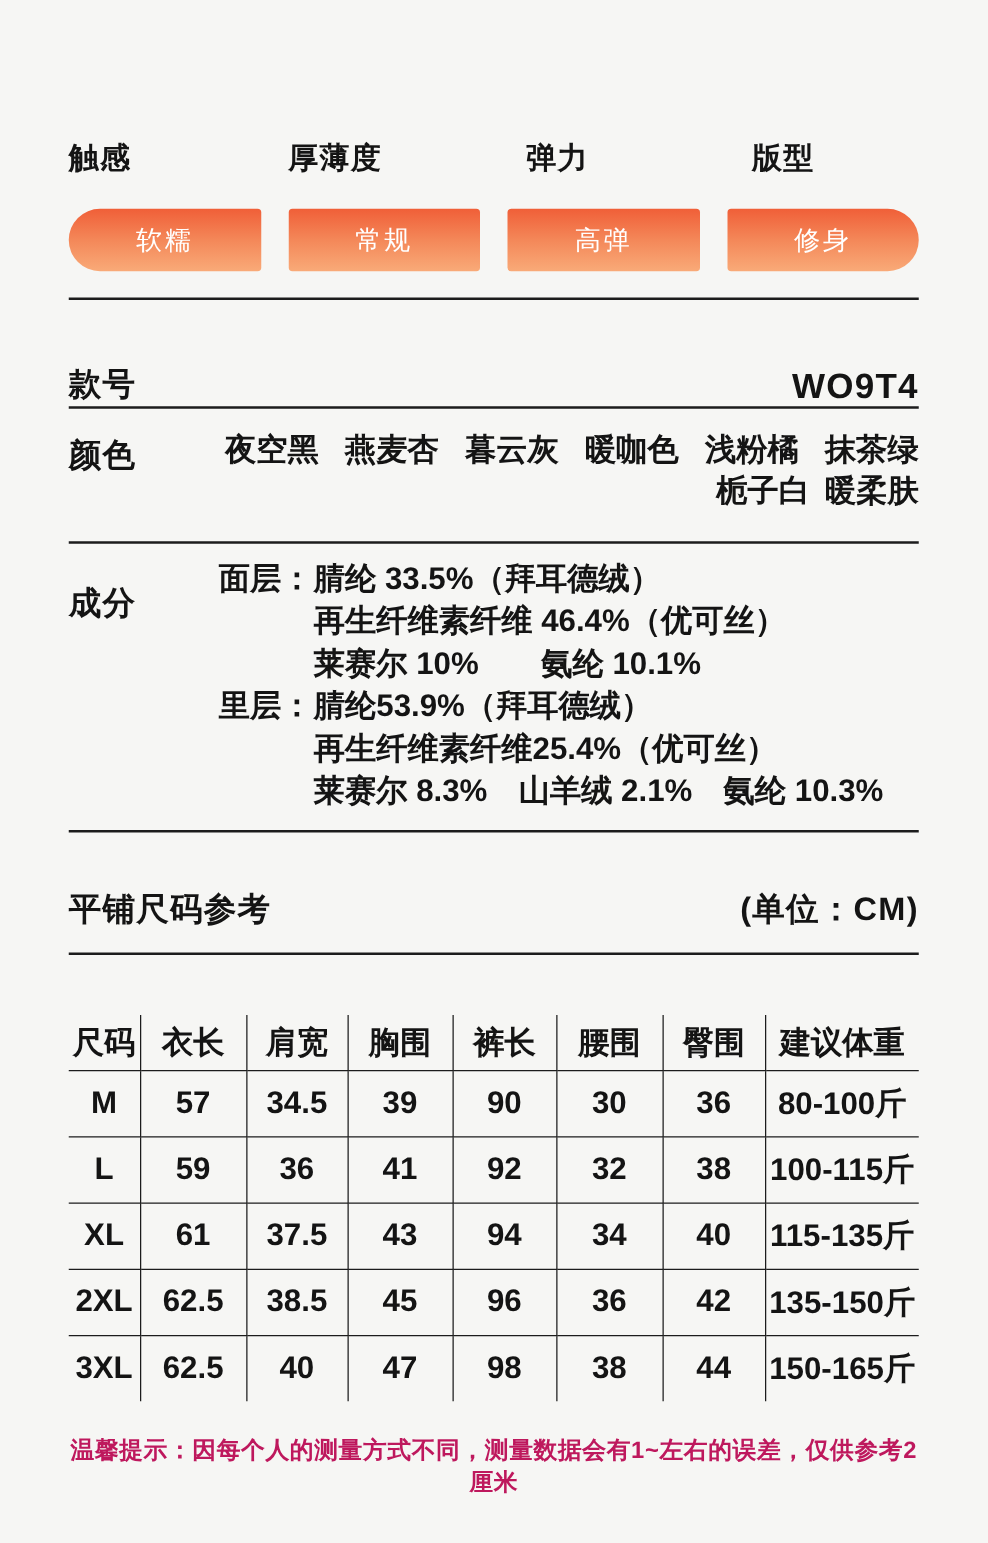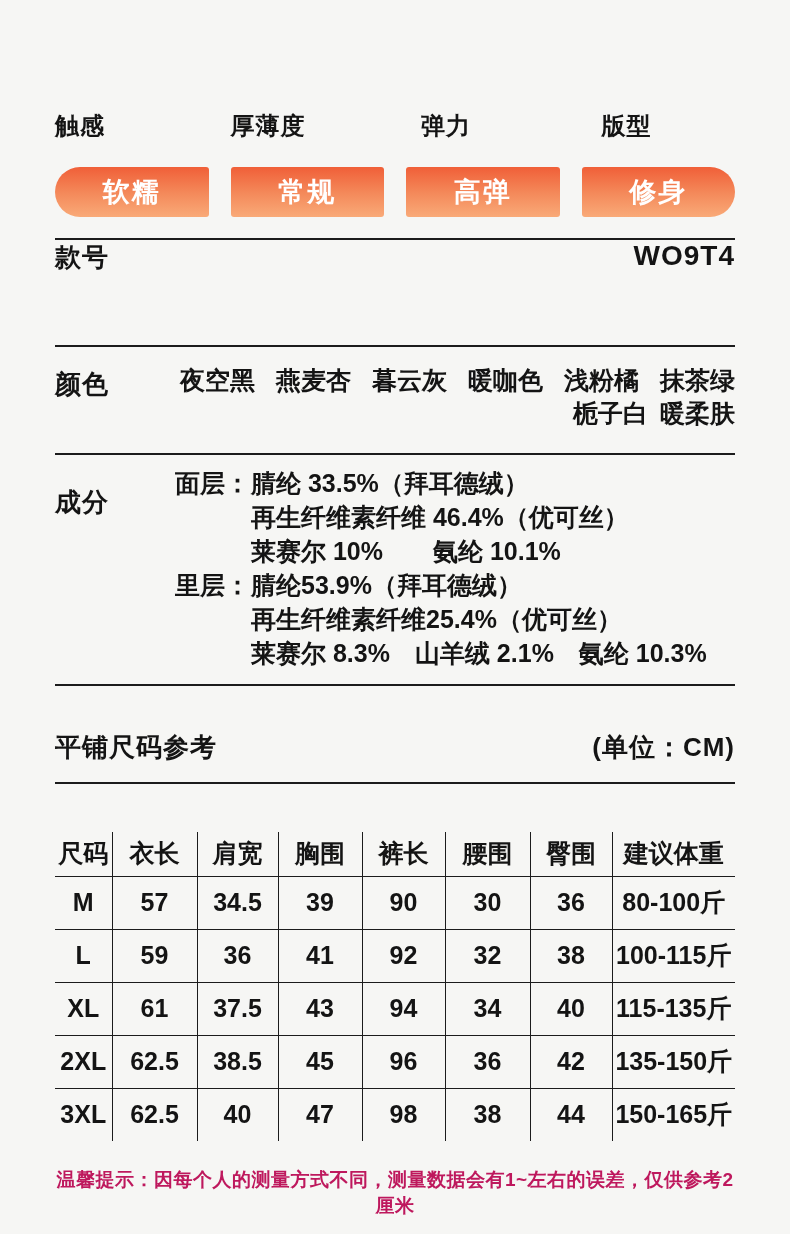--- a/index.html
+++ b/index.html
@@ -12,32 +12,32 @@
   .page { width:790px; height:1234px; padding:110px 55px 0; }
 
   
   .attrs { display:flex; gap:22px; }
   .attr-col { flex:1; }
   .attr-label { font-size:24px; letter-spacing:1px; margin-bottom:25px; }
   .attr-col:nth-child(3) .attr-label { padding-left:15px; }
   .attr-col:nth-child(4) .attr-label { padding-left:20px; }
   .attr-btn {
     height:50px; display:flex; align-items:center; justify-content:center;
-    color:#fff; font-size:27px; letter-spacing:2px; font-weight:700;
+    color:#fff; font-size:21px; letter-spacing:2px; font-weight:400;
     background:linear-gradient(180deg,#f05f38 0%,#f4895a 52%,#f9aa78 100%);
     border-radius:3px;
   }
   .attr-col:first-child .attr-btn { border-radius:25px 3px 3px 25px; }
   .attr-col:last-child  .attr-btn { border-radius:3px 25px 25px 3px; }
 
   .divider { height:0; border-top:2px solid #1c1c1c; }
   .attrs-wrap { margin-bottom:21px; }
 
   
-  .row-model { height:105px; display:flex; justify-content:space-between; align-items:flex-start; }
+  .row-model { height:85px; display:flex; justify-content:space-between; align-items:flex-end; }
   .row-label { font-size:26px; letter-spacing:1px; }
   .model-value { font-size:28px; letter-spacing:1px; }
 
   
   .row-colors { display:flex; padding:17px 0 23px; }
   .row-colors .row-label { width:120px; flex:none; padding-top:3px; }
   .color-list { flex:1; font-size:25px; line-height:33px;text-align:right; }
   .color-line { white-space:nowrap; }
   .color-item { display:inline-block; margin-right:21px; }
   .color-line.tight .color-item { margin-right:12px; }

